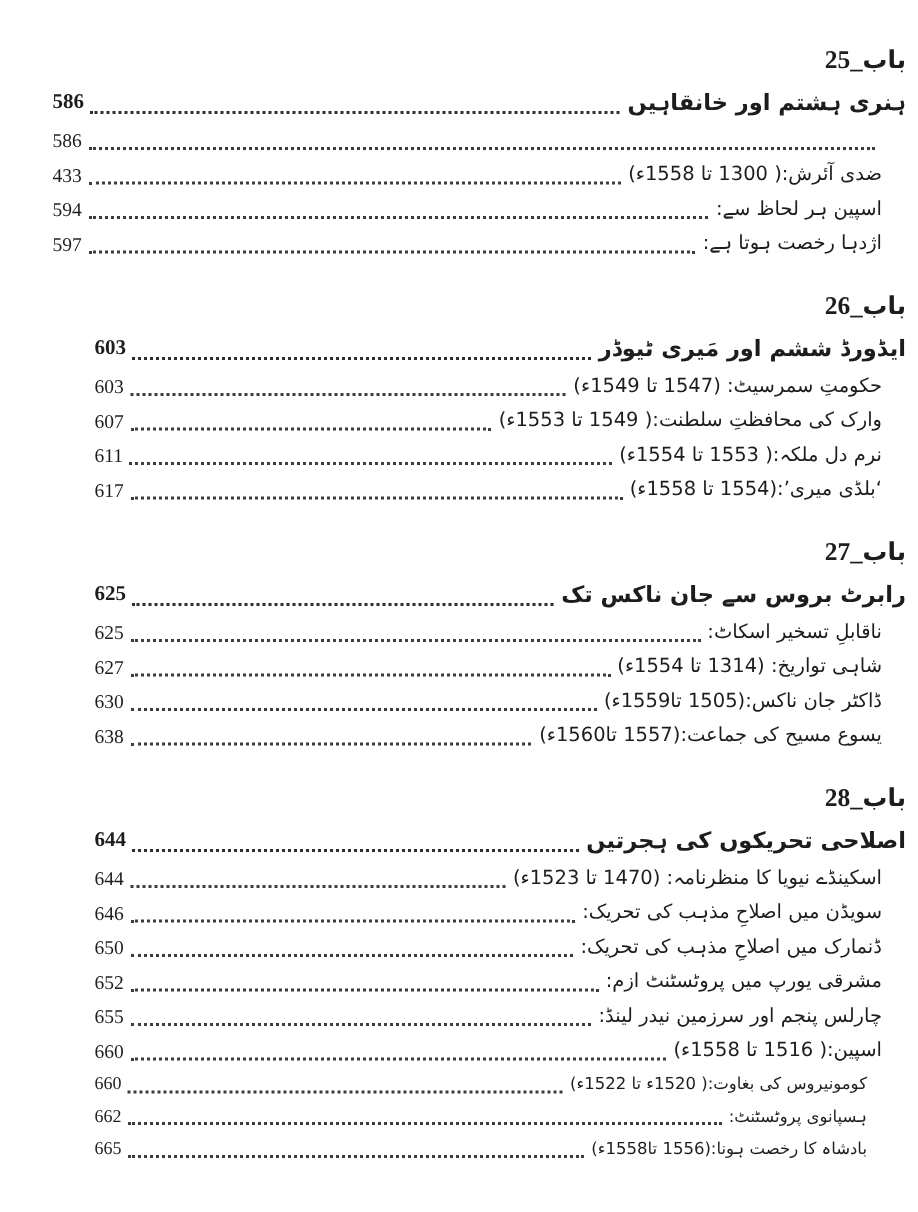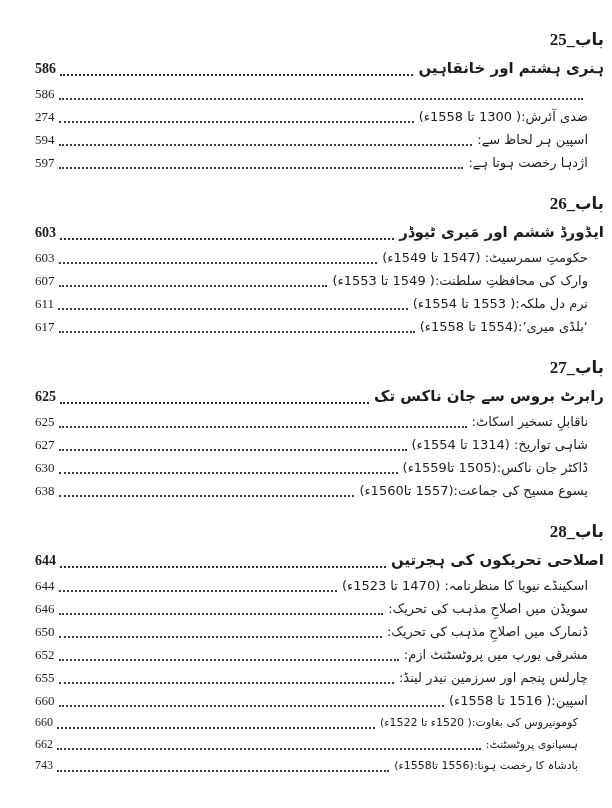--- a/index.html
+++ b/index.html
@@ -9,21 +9,21 @@
     overflow: hidden;
   }
   .page {
     direction: rtl;
     box-sizing: border-box;
     width: 612px; height: 808px;
     padding: 24px 8px 0 35px;
     font-family: "DejaVu Sans", sans-serif;
     color: #1d1d1d;
   }
-  .chapter + .chapter { margin-top: 14px; }
+  .chapter + .chapter { margin-top: 14px; margin-left: 28px; }
 
   .chap-header {
     text-align: right;
     height: 31px; line-height: 31px;
     font-weight: bold;
     font-size: 16.5px;
     padding-left: 2px;
   }
   .chap-header .bab-sep {
     font-family: "Liberation Serif", serif;
@@ -81,21 +81,21 @@
       <span class="leader"></span>
       <span class="num">586</span>
     </div>
     <div class="row entry-row">
       <span class="leader"></span>
       <span class="num">586</span>
     </div>
     <div class="row entry-row">
       <span class="etext">ضدی آئرش:( 1300 تا 1558ء)</span>
       <span class="leader"></span>
-      <span class="num">274</span>
+      <span class="num">433</span>
     </div>
     <div class="row entry-row">
       <span class="etext">اسپین ہر لحاظ سے:</span>
       <span class="leader"></span>
       <span class="num">594</span>
     </div>
     <div class="row entry-row">
       <span class="etext">اژدہا رخصت ہوتا ہے:</span>
       <span class="leader"></span>
       <span class="num">597</span>
@@ -209,17 +209,17 @@
       <span class="num">660</span>
     </div>
     <div class="row entry-row small">
       <span class="etext">ہسپانوی پروٹسٹنٹ:</span>
       <span class="leader"></span>
       <span class="num">662</span>
     </div>
     <div class="row entry-row small">
       <span class="etext">بادشاہ کا رخصت ہونا:(1556 تا1558ء)</span>
       <span class="leader"></span>
-      <span class="num">743</span>
+      <span class="num">665</span>
     </div>
   </section>
 
 </div>
 
 </body></html>

